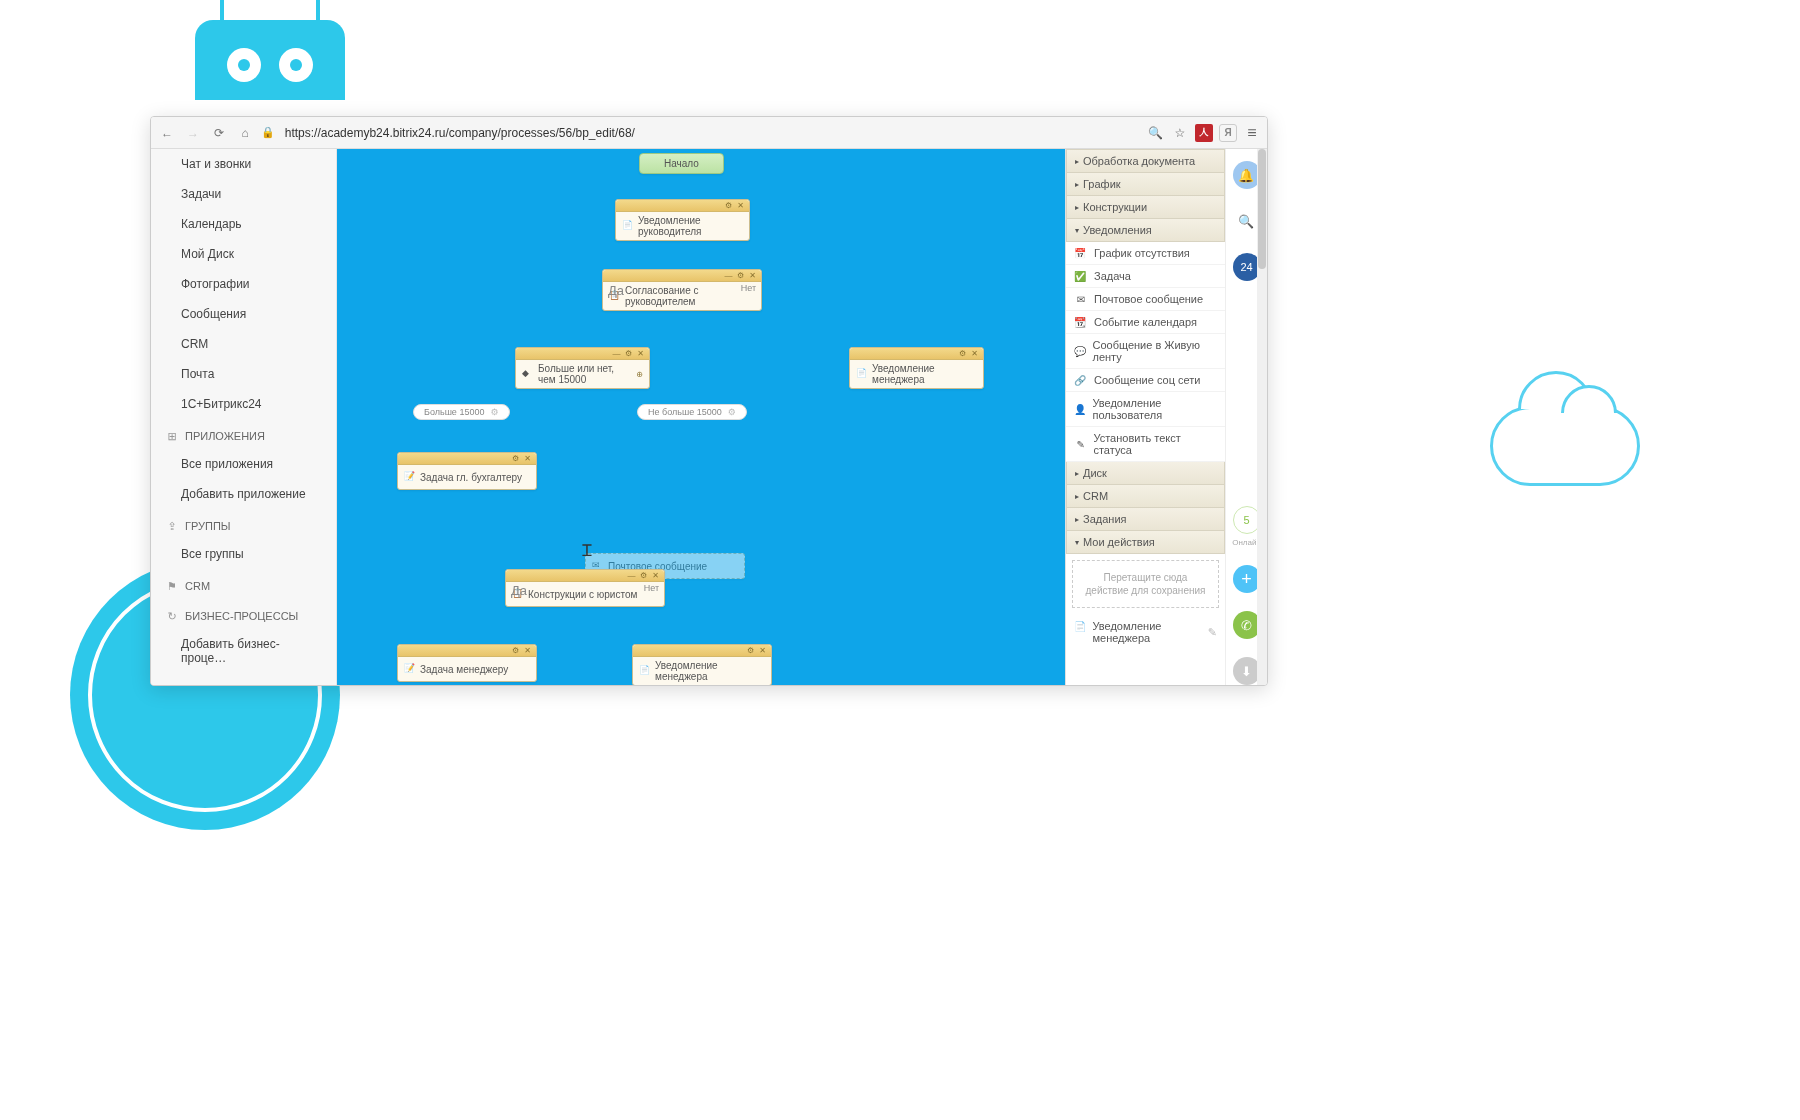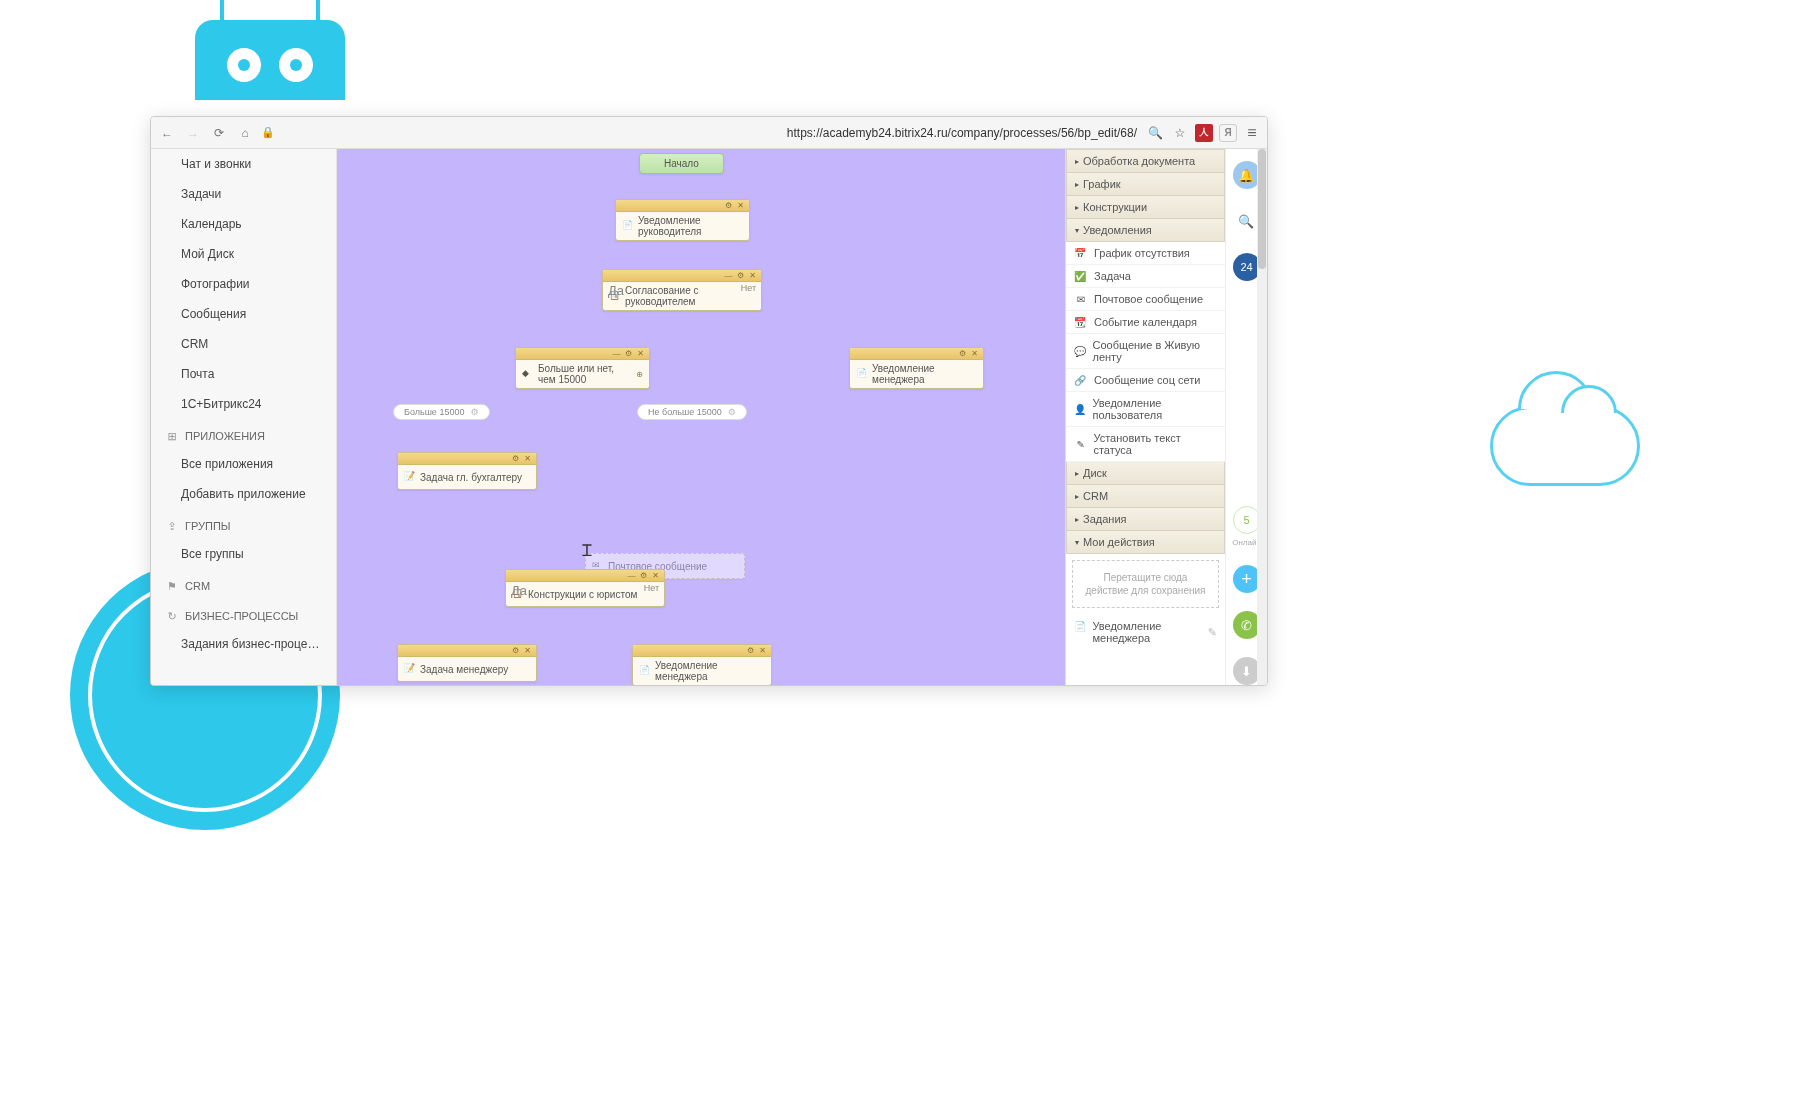--- a/index.html
+++ b/index.html
@@ -23,36 +23,36 @@
   
   .big-circle{position:absolute;left:70px;top:560px;width:270px;height:270px;border-radius:50%;background:#2dc8ea;}
   .big-circle::after{content:"";position:absolute;inset:18px;border-radius:50%;border:4px solid #fff;}
 
   
   .browser{position:absolute;left:150px;top:116px;width:1118px;height:570px;background:#fff;border:1px solid #ccc;border-radius:4px;box-shadow:0 4px 20px rgba(0,0,0,.15);overflow:hidden;display:flex;flex-direction:column;}
   .toolbar{height:32px;background:#f5f5f5;border-bottom:1px solid #dcdcdc;display:flex;align-items:center;padding:0 6px;gap:6px;font-size:12px;color:#555;}
   .tb-btn{width:20px;height:20px;display:flex;align-items:center;justify-content:center;color:#777;}
   .tb-btn.dis{color:#ccc;}
   .lock{color:#4caf50;font-size:11px;}
-  .url{flex:1;padding:0 4px;color:#333;font-size:12px;text-align:right;}
+  .url{flex:1;padding:0 4px;color:#333;font-size:12px;}
   .tb-ico{width:18px;height:18px;display:flex;align-items:center;justify-content:center;}
   .pdf-ico{width:18px;height:18px;background:#c1272d;color:#fff;font-size:9px;font-weight:bold;display:flex;align-items:center;justify-content:center;border-radius:2px;}
   .ya-ico{width:18px;height:18px;border:1px solid #ccc;border-radius:3px;display:flex;align-items:center;justify-content:center;font-size:10px;color:#888;font-weight:bold;}
   .menu-ico{font-size:16px;color:#666;}
 
   .content{flex:1;display:flex;overflow:hidden;position:relative;}
 
   
   .sidebar{width:186px;background:#f7f7f7;border-right:1px solid #e5e5e5;overflow:hidden;font-size:12px;color:#444;}
   .sb-item{padding:8px 14px 8px 30px;cursor:pointer;}
   .sb-head{padding:10px 14px 6px 14px;font-size:11px;color:#666;display:flex;align-items:center;gap:6px;font-weight:500;}
   .sb-head .ic{width:14px;height:14px;display:inline-flex;align-items:center;justify-content:center;color:#999;font-size:11px;}
 
   
-  .canvas{flex:1;position:relative;background:#c4b5fd;}
+  .canvas{flex:1;position:relative;background:#0ea5e9;}
 
   
   .rpanel{width:160px;background:#fff;border-left:1px solid #e0e0e0;font-size:11px;}
   .acc{border:1px solid #d8d3c1;border-top:none;background:linear-gradient(#f4f0e4,#eae5d4);padding:5px 8px;color:#555;font-weight:500;cursor:pointer;display:flex;align-items:center;gap:4px;}
   .acc:first-child{border-top:1px solid #d8d3c1;}
   .acc .car{font-size:8px;}
   .acc-body{background:#fff;}
   .pal-item{padding:5px 8px;display:flex;align-items:center;gap:6px;color:#555;border-bottom:1px solid #f2f2f2;cursor:grab;}
   .pal-ico{width:14px;height:12px;display:inline-flex;align-items:center;justify-content:center;font-size:10px;}
   .dropzone{margin:6px;padding:10px;border:1px dashed #ccc;text-align:center;color:#aaa;font-size:10px;line-height:1.3;}
@@ -154,21 +154,21 @@
 
       <div class="sb-head">
           <span class="ic">⚑</span>
           <span>CRM</span>
         </div>
 
       <div class="sb-head">
           <span class="ic">↻</span>
           <span>БИЗНЕС-ПРОЦЕССЫ</span>
         </div>
-      <div class="sb-item">Задания бизнес-проце…</div>
+      <div class="sb-item">Добавить бизнес-проце…</div>
     </div>
 
     <div class="canvas">
       <svg class="wires">
         <defs>
             <marker id="ah" markerWidth="8" markerHeight="8" refX="4" refY="4" orient="auto">
               <polygon class="arrow" points="0,0 8,4 0,8"></polygon>
             </marker>
           </defs>
         <line x1="345" y1="20" x2="345" y2="48" marker-end="url(#ah)"></line>
@@ -234,21 +234,21 @@
         <div class="hdr">
             <span class="hctl">⚙</span>
             <span class="hctl">✕</span>
           </div>
         <div class="bdy">
             <span class="nico">📄</span>
             <span>Уведомление менеджера</span>
           </div>
       </div>
 
-      <div class="cond-lbl" style="left:56px;top:255px">
+      <div class="cond-lbl" style="left:76px;top:255px">
           <span>Больше 15000</span>
           <span class="gear">⚙</span>
         </div>
       <div class="cond-lbl" style="left:300px;top:255px">
           <span>Не больше 15000</span>
           <span class="gear">⚙</span>
         </div>
 
       <div class="node" style="left:60px;top:303px;width:140px">
         <div class="hdr">

